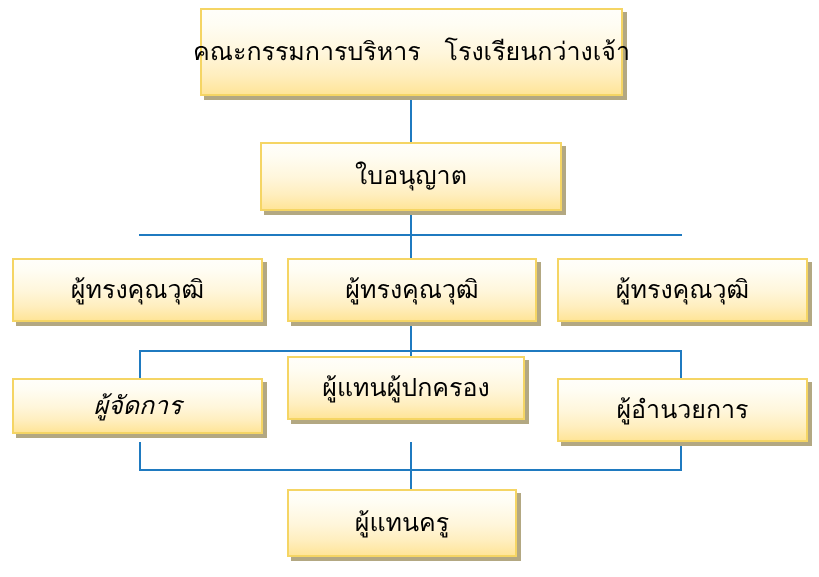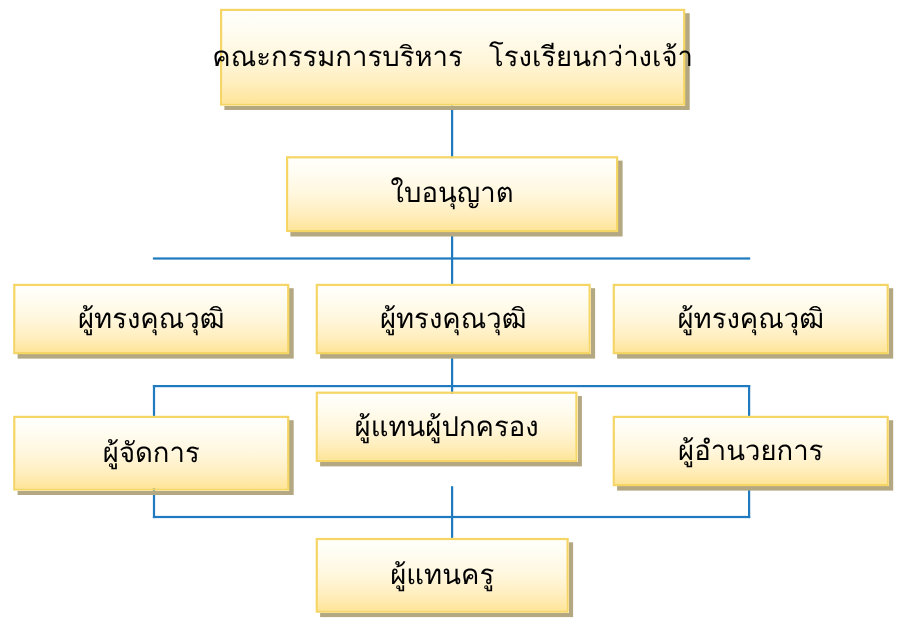--- a/index.html
+++ b/index.html
@@ -87,21 +87,21 @@
   <div class="node" style="left:12px; top:258px; width:251px; height:64px;">
     <span class="node-label">ผู้ทรงคุณวุฒิ</span>
   </div>
   <div class="node" style="left:287px; top:258px; width:250px; height:64px;">
     <span class="node-label">ผู้ทรงคุณวุฒิ</span>
   </div>
   <div class="node" style="left:557px; top:258px; width:251px; height:64px;">
     <span class="node-label">ผู้ทรงคุณวุฒิ</span>
   </div>
 
-  <div class="node" style="left:12px; top:378px; width:251px; height:68px;">
+  <div class="node" style="left:12px; top:378px; width:251px; height:56px;font-style:italic;">
     <span class="node-label">ผู้จัดการ</span>
   </div>
   <div class="node" style="left:287px; top:356px; width:238px; height:64px;">
     <span class="node-label">ผู้แทนผู้ปกครอง</span>
   </div>
   <div class="node" style="left:557px; top:378px; width:251px; height:64px;">
     <span class="node-label">ผู้อำนวยการ</span>
   </div>
 
   <div class="node" style="left:287px; top:489px; width:230px; height:68px;">

